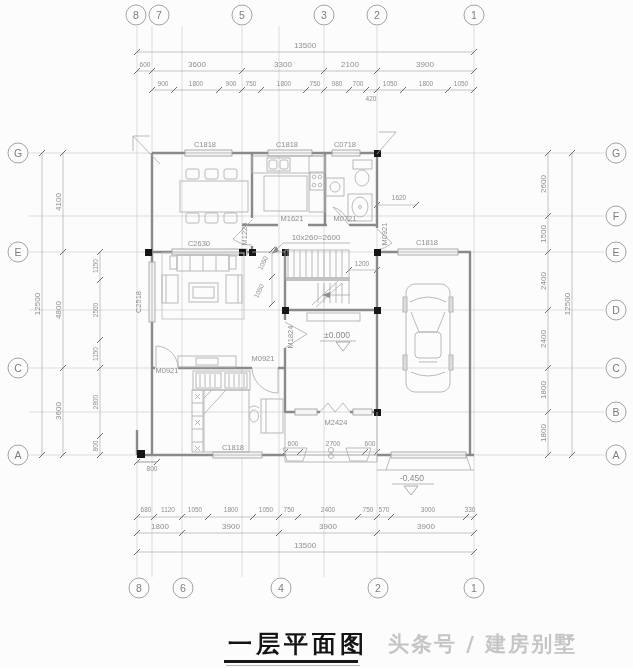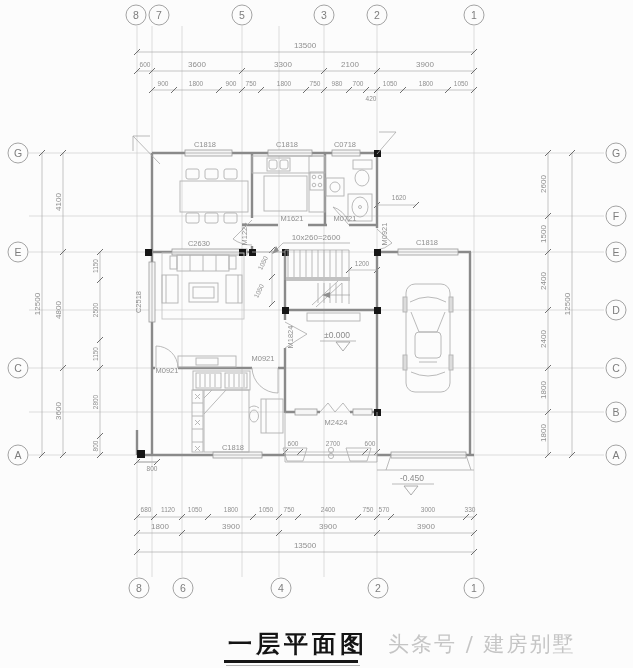--- a/index.html
+++ b/index.html
@@ -19,21 +19,21 @@
   .furn{stroke:#b2b2b2;stroke-width:.9;fill:none;}
   .win{stroke:#9a9a9a;stroke-width:.8;fill:#f5f5f5;}
   .col{fill:#161616;stroke:none;}
   .bubble{stroke:#9a9a9a;stroke-width:.9;fill:#fcfcfc;}
   #title-row{position:absolute;top:626px;left:0;width:633px;height:42px;}
   #plan-title{position:absolute;left:228px;top:2px;font-size:24px;letter-spacing:4px;
       color:#141414;font-family:"DejaVu Serif", serif;font-weight:bold;}
   #title-underline{position:absolute;left:224px;top:34px;width:134px;height:3px;background:#161616;}
   #title-underline2{position:absolute;left:226px;top:39px;width:134px;height:1px;background:#b5b5b5;}
   #watermark{position:absolute;left:388px;top:4px;font-size:21px;letter-spacing:2px;
-      color:#c5c5c5;font-family:"DejaVu Serif", serif;font-weight:normal;}
+      color:#c5c5c5;font-family:"DejaVu Serif", serif;font-weight:bold;}
 </style>
 </head>
 <body>
 
 <div id="plan">
 <svg width="633" height="668" viewBox="0 0 633 668">
 
   <g class="grid">
     <path d="M137 26 V577 M152 26 V577 M182 26 V577 M242 26 V577 M279 26 V577 M324 26 V577 M377 26 V577 M474 26 V577"></path>
     <path d="M29 153 H604 M29 216 H604 M29 252 H604 M29 310 H604 M29 368 H604 M29 412 H604 M29 455 H604"></path>

